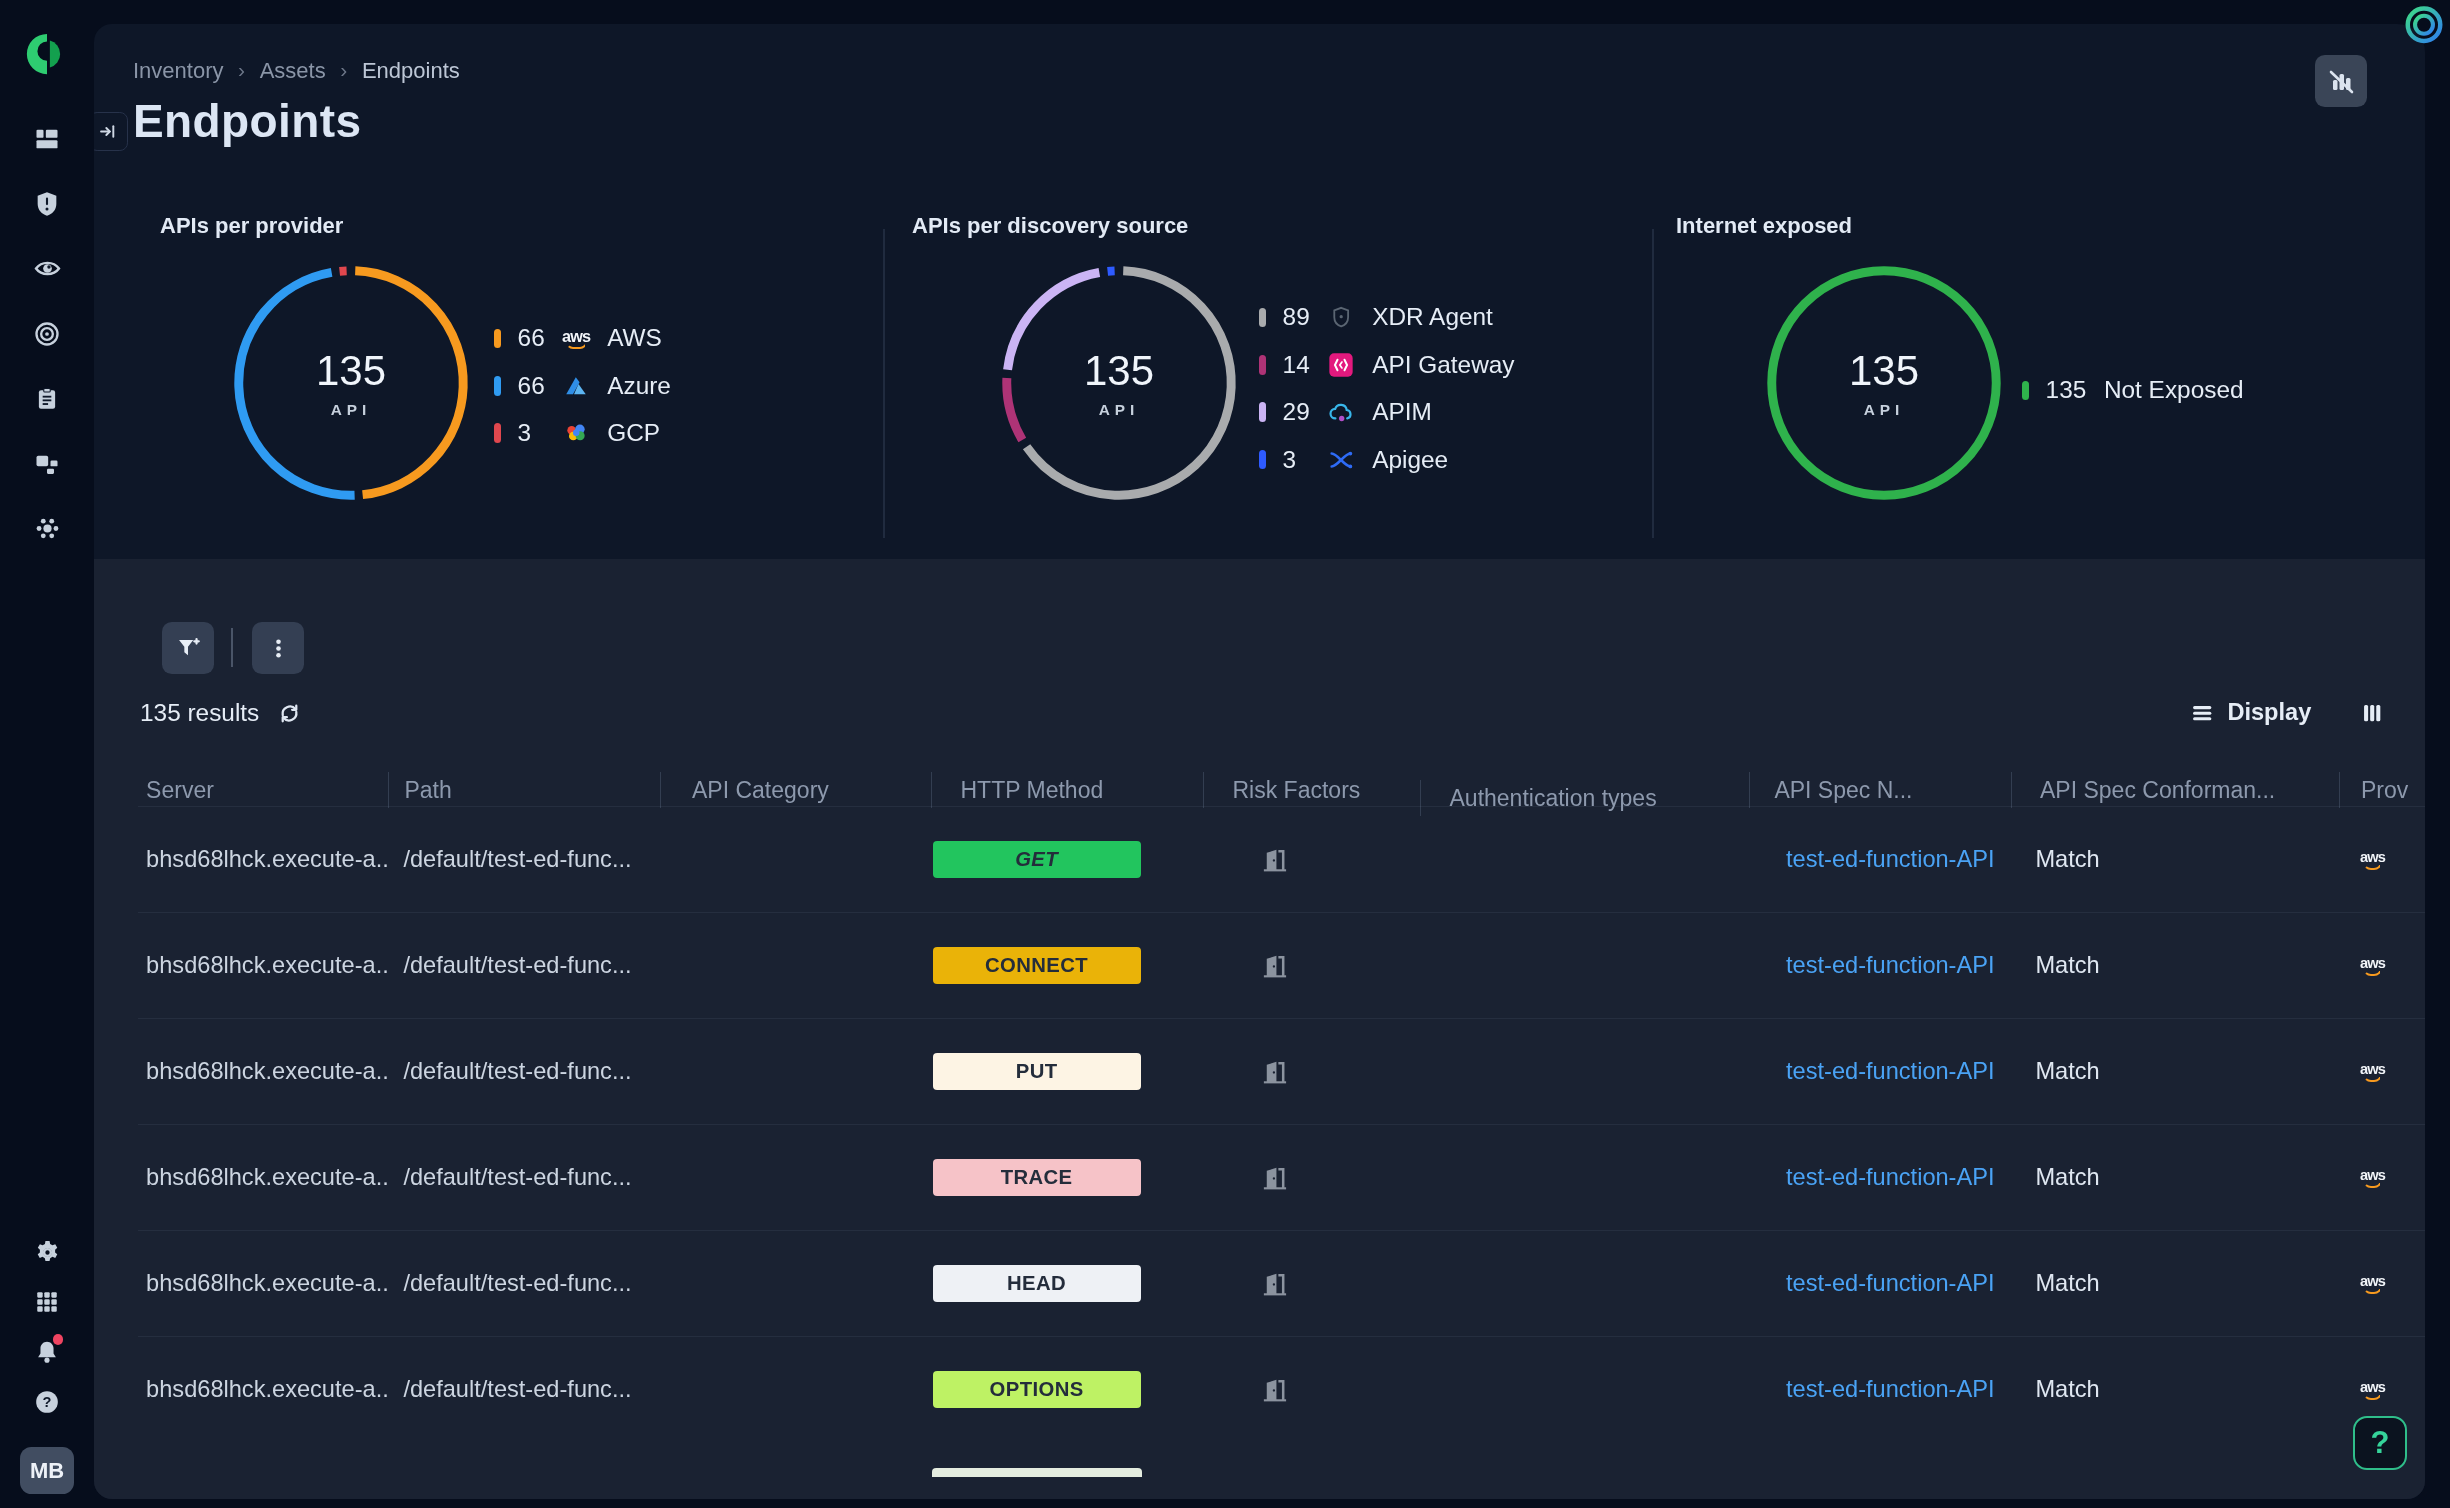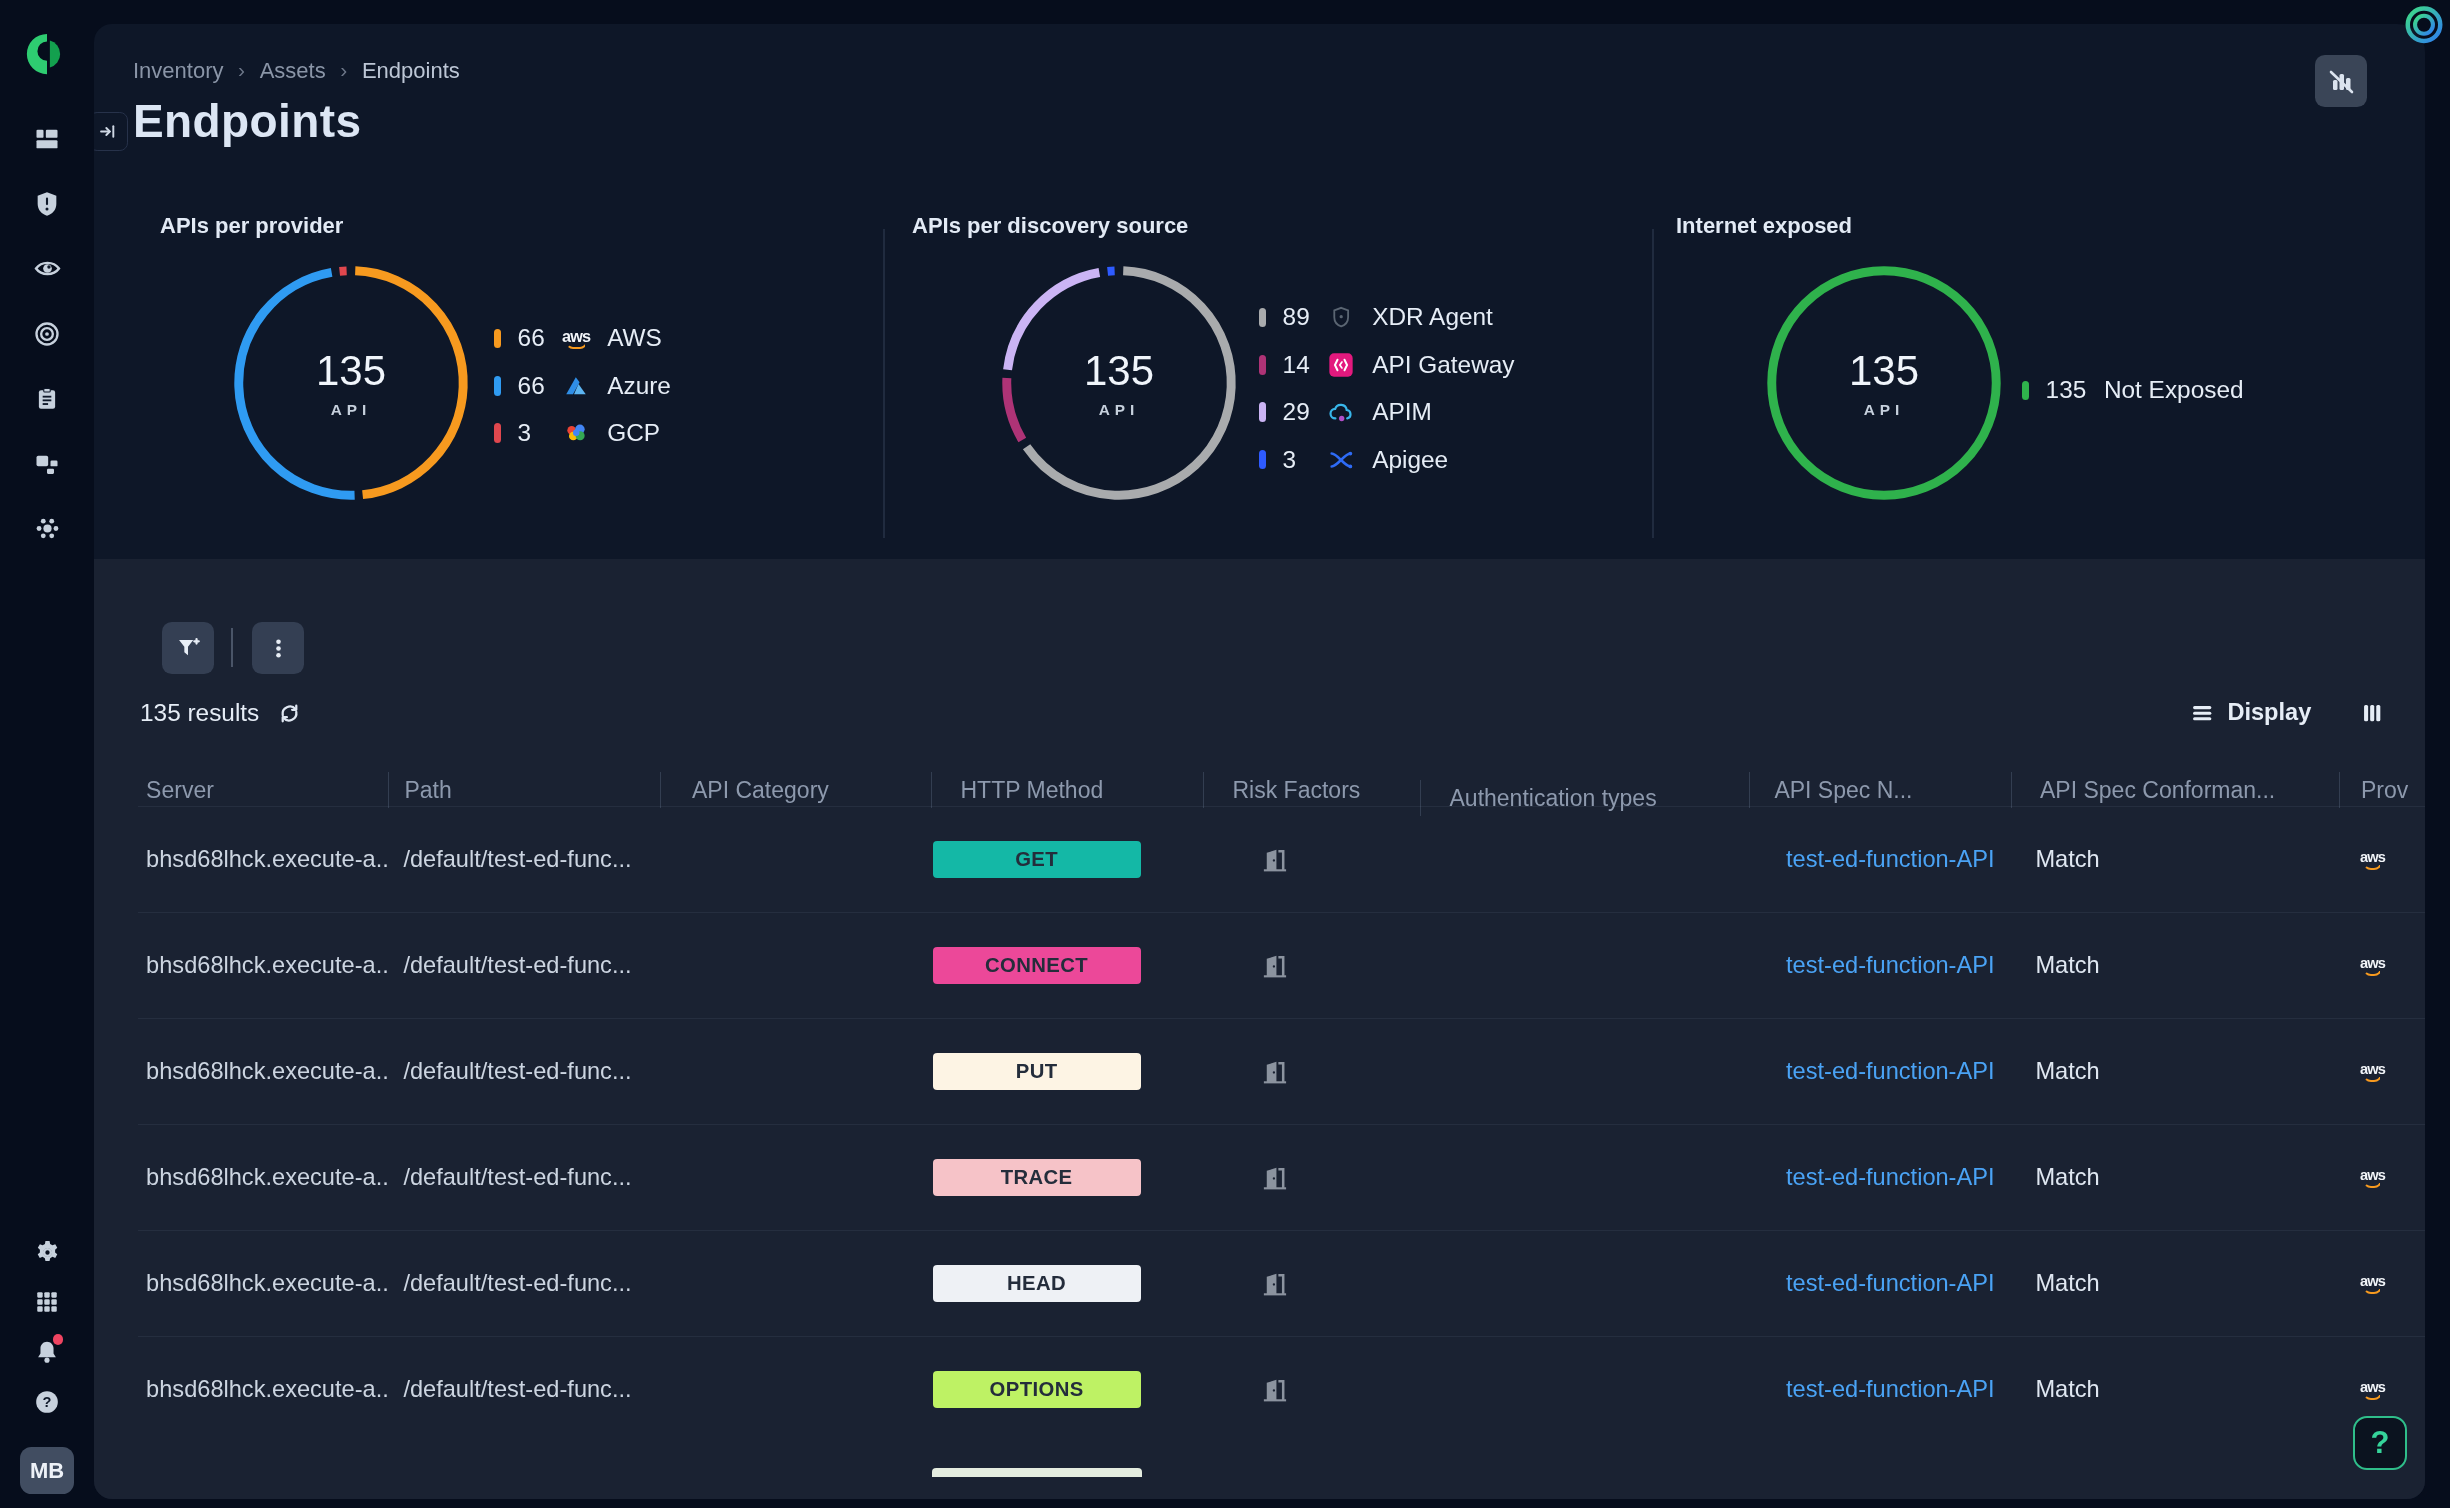--- a/index.html
+++ b/index.html
@@ -411,21 +411,21 @@
           <div class="th" style="padding-left: 24.4px;">API Spec N...</div>
           <div class="th" style="padding-left: 28px;">API Spec Conforman...</div>
           <div class="th" style="padding-left: 21px;">Prov</div>
         </div>
       <div class="abs tbody" id="tbody">
           <div class="grid tr">
             <div class="td" style="padding-left: 8.1px;">bhsd68lhck.execute-a...</div>
             <div class="td" style="padding-left: 15.4px;">/default/test-ed-func...</div>
             <div class="td" style="padding-left: 27px;"></div>
             <div class="td">
-              <div class="badge" style="background: #14b8a6;">GET</div>
+              <div class="badge" style="background: #22c55e; font-style: italic;">GET</div>
             </div>
             <div class="td" style="padding-left: 57px;">
               <svg viewBox="0 0 30 30" width="29" height="29">
                 <path d="M7 26 V8 L17 5 V26 Z" fill="#8b939f"></path>
                 <circle cx="14.4" cy="16" r="1.2" fill="#1a2232"></circle>
                 <path d="M19 6.5 H24 V26" stroke="#8b939f" stroke-width="2.6" fill="none"></path>
                 <path d="M4 26.2 H27" stroke="#8b939f" stroke-width="2.2"></path>
               </svg>
             </div>
             <div class="td" style="padding-left: 28.5px;"></div>
@@ -438,21 +438,21 @@
                 <span class="aws-word">aws</span>
                 <span class="aws-smile"></span>
               </span>
             </div>
           </div>
           <div class="grid tr">
             <div class="td" style="padding-left: 8.1px;">bhsd68lhck.execute-a...</div>
             <div class="td" style="padding-left: 15.4px;">/default/test-ed-func...</div>
             <div class="td" style="padding-left: 27px;"></div>
             <div class="td">
-              <div class="badge" style="background: #ec4899;">CONNECT</div>
+              <div class="badge" style="background: #eab308;">CONNECT</div>
             </div>
             <div class="td" style="padding-left: 57px;">
               <svg viewBox="0 0 30 30" width="29" height="29">
                 <path d="M7 26 V8 L17 5 V26 Z" fill="#8b939f"></path>
                 <circle cx="14.4" cy="16" r="1.2" fill="#1a2232"></circle>
                 <path d="M19 6.5 H24 V26" stroke="#8b939f" stroke-width="2.6" fill="none"></path>
                 <path d="M4 26.2 H27" stroke="#8b939f" stroke-width="2.2"></path>
               </svg>
             </div>
             <div class="td" style="padding-left: 28.5px;"></div>

